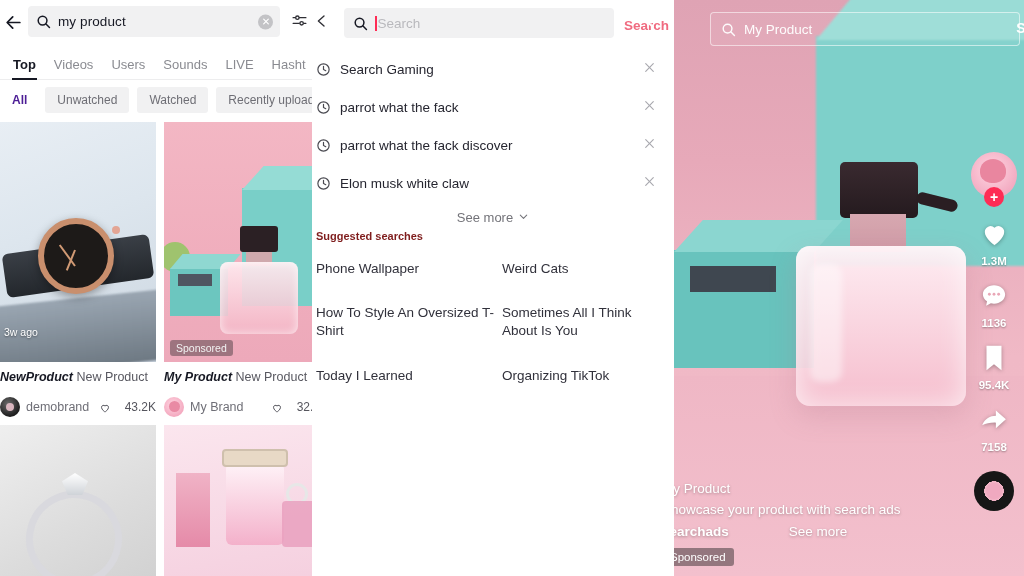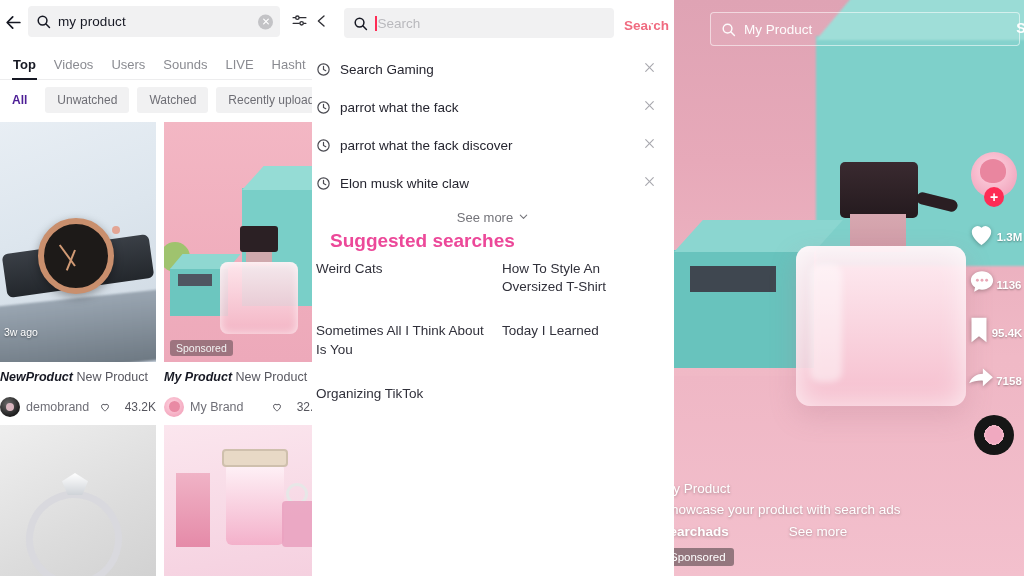--- a/index.html
+++ b/index.html
@@ -67,21 +67,21 @@
     position:absolute; left:6px; bottom:6px; font-size:10.5px; color:#f2f2f2;
     background:rgba(60,50,55,.45); padding:2px 6px; border-radius:3px;
   }
   .l-meta { padding:8px 0 0 0; }
   .l-title { font-size:12.5px; color:#161823; line-height:1.2; white-space:nowrap; overflow:hidden; }
   .l-title b { font-weight:bold;font-style:italic; }
   .l-title span { color:#585860; }
   .l-author { display:flex; align-items:center; margin-top:12px; gap:6px; }
   .l-avatar { width:20px; height:20px; border-radius:50%; flex:0 0 auto; overflow:hidden; position:relative; }
   .l-aname { font-size:12.5px; color:#6f6f77; flex:1; white-space:nowrap; overflow:hidden; }
-  .l-likes { font-size:12px; color:#55555d; display:flex; align-items:center; gap:14px; white-space:nowrap; }
+  .l-likes { font-size:12px; color:#55555d; display:flex; align-items:flex-end; gap:14px; white-space:nowrap; }
 
   
   .art-watch { background:linear-gradient(160deg,#e8eef4 0%,#dde6ee 42%,#cdd7e1 100%); }
   .art-watch .band { position:absolute; left:4px; top:122px; width:148px; height:44px; background:linear-gradient(180deg,#3a3f46,#23272c); transform:rotate(-8deg); border-radius:6px; }
   .art-watch .dial { position:absolute; left:38px; top:96px; width:76px; height:76px; border-radius:50%; background:#1d1a18; border:6px solid #c98f6d; box-shadow:0 3px 10px rgba(0,0,0,.35); }
   .art-watch .hand1 { position:absolute; left:74px; top:118px; width:2px; height:26px; background:#d19a74; transform-origin:bottom center; transform:rotate(-36deg); }
   .art-watch .hand2 { position:absolute; left:74px; top:128px; width:2px; height:22px; background:#d19a74; transform-origin:top center; transform:rotate(22deg); }
   .art-watch .crown { position:absolute; left:112px; top:104px; width:8px; height:8px; border-radius:50%; background:#e3a594; }
   .art-watch .cloth { position:absolute; left:-10px; top:176px; width:180px; height:70px; background:linear-gradient(180deg,#9aa6b2,#6e7983); transform:rotate(-6deg); filter:blur(1px); }
 
@@ -149,21 +149,21 @@
   .rp-avatar {
     width:46px; height:46px; border-radius:50%; overflow:hidden; position:relative;
     background:radial-gradient(circle at 45% 40%,#ffd7e3,#f1a5bd 80%);
   }
   .rp-avatar:after { content:""; position:absolute; left:9px; top:7px; width:26px; height:24px; border-radius:50% 50% 45% 45%; background:#e9869f; }
   .rp-plus {
     position:absolute; left:50%; transform:translateX(-50%); bottom:-9px;
     width:20px; height:20px; border-radius:50%; background:#fe2c55;
     display:flex; align-items:center; justify-content:center; color:#fff; font-size:14px; line-height:1; font-weight:bold;
   }
-  .rp-action { display:flex; flex-direction:row; align-items:center; margin-bottom:14px; }
+  .rp-action { display:flex; flex-direction:column; align-items:center; margin-bottom:14px; }
   .rp-action .glyph { color:#fff; filter:drop-shadow(0 1px 2px rgba(0,0,0,.3)); }
   .rp-action .cnt { color:#fff; font-size:11.5px; font-weight:bold; margin-top:2px; text-shadow:0 1px 2px rgba(0,0,0,.35); }
   .rp-disc {
     width:40px; height:40px; border-radius:50%;
     background:radial-gradient(circle at 50% 50%, #f2b3c6 0 34%, #161616 35% 100%);
     margin-top:4px; position:relative; overflow:hidden;
   }
   .rp-disc:after { content:""; position:absolute; left:12px; top:12px; width:16px; height:16px; border-radius:50%; background:#f0a9c0; }
 
   .rp-caption { position:absolute; left:-6px; bottom:10px; width:300px; color:#fff; }
@@ -195,21 +195,21 @@
 
   .m-history { position:absolute; left:0; top:50px; width:362px; }
   .m-hrow { height:38px; display:flex; align-items:center; padding:0 18px 0 4px; }
   .m-clock { flex:0 0 auto; width:24px; display:flex; align-items:center; color:#494950; }
   .m-htext { flex:1; font-size:13.5px; color:#262630; white-space:nowrap; overflow:hidden; }
   .m-x { flex:0 0 auto; color:#a8a8ae; }
   .m-seemore {
     height:30px; display:flex; align-items:center; justify-content:center;
     font-size:13px; color:#737379; gap:5px;
   }
-  .m-sug-title { position:absolute; left:18px; top:230px; font-size:19px; font-weight:bold; color:#ec4899; }
+  .m-sug-title { position:absolute; left:4px; top:230px; font-size:11px; font-weight:bold; color:#7f1d1d; }
   .m-sug-grid {
     position:absolute; left:4px; top:260px; width:350px;
     display:grid; grid-template-columns:186px 164px; row-gap:26px;
   }
   .m-sug { font-size:13.5px; color:#31313b; line-height:1.35; padding-right:6px; }
 
   
   .cursor-marker { position:absolute; left:640px; top:18px; width:36px; height:28px; pointer-events:none; }
   .cursor-marker i { position:absolute; background:#ffffff; display:block; }
 </style>
@@ -528,20 +528,21 @@
           <svg width="11" height="11" viewBox="0 0 24 24" fill="none" stroke="#737379" stroke-width="2.3" stroke-linecap="round" stroke-linejoin="round">
               <polyline points="5 9 12 16 19 9"></polyline>
             </svg>
         </span>
       </div>
     </div>
 
     <div class="m-sug-title">Suggested searches</div>
 
     <div class="m-sug-grid">
+      <div class="m-sug">Phone Wallpaper</div>
       <div class="m-sug">Weird Cats</div>
       <div class="m-sug">How To Style An Oversized T-Shirt</div>
       <div class="m-sug">Sometimes All I Think About Is You</div>
       <div class="m-sug">Today I Learned</div>
       <div class="m-sug">Organizing TikTok</div>
     </div>
   </div>
 
   <div class="cursor-marker">
     <i style="left:6px; top:13px; width:22px; height:2px;"></i>

